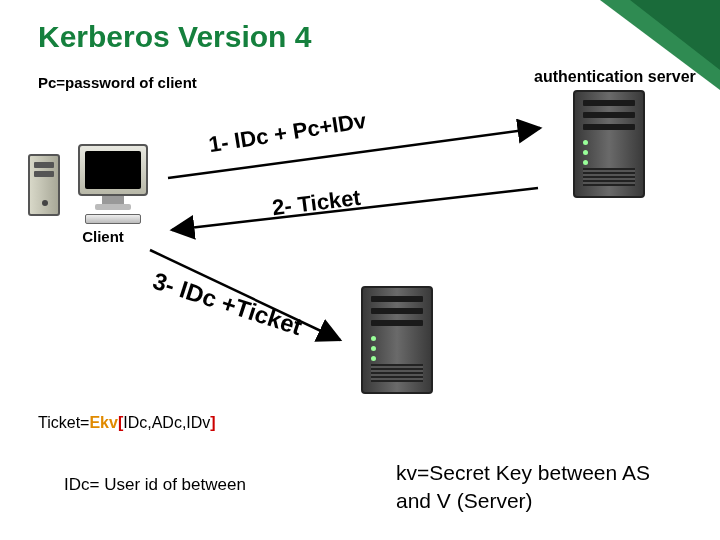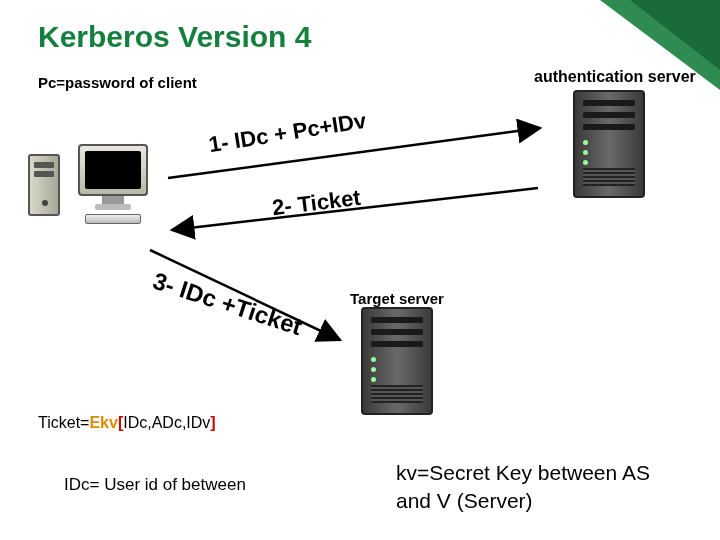--- a/index.html
+++ b/index.html
@@ -80,37 +80,37 @@
       </div>
     <div style="position:absolute; left:40px; top:0;">
       <div class="monitor">
           <div class="screen"></div>
         </div>
       <div class="monitor-stand"></div>
       <div class="monitor-base"></div>
       <div class="kb"></div>
     </div>
   </div>
+  <div class="client-label">Client</div>
 </div>
 
 <div class="auth-group">
   <div class="auth-label">authentication server</div>
   <div class="server-box">
     <div class="slot s1"></div>
       <div class="slot s2"></div>
       <div class="slot s3"></div>
     <div class="dot d1"></div>
       <div class="dot d2"></div>
       <div class="dot d3"></div>
     <div class="vent"></div>
   </div>
 </div>
 
 <div class="target-group">
-  <div class="target-label">Target server</div>
   <div class="server-box">
     <div class="slot s1"></div>
       <div class="slot s2"></div>
       <div class="slot s3"></div>
     <div class="dot d1"></div>
       <div class="dot d2"></div>
       <div class="dot d3"></div>
     <div class="vent"></div>
   </div>
 </div>

